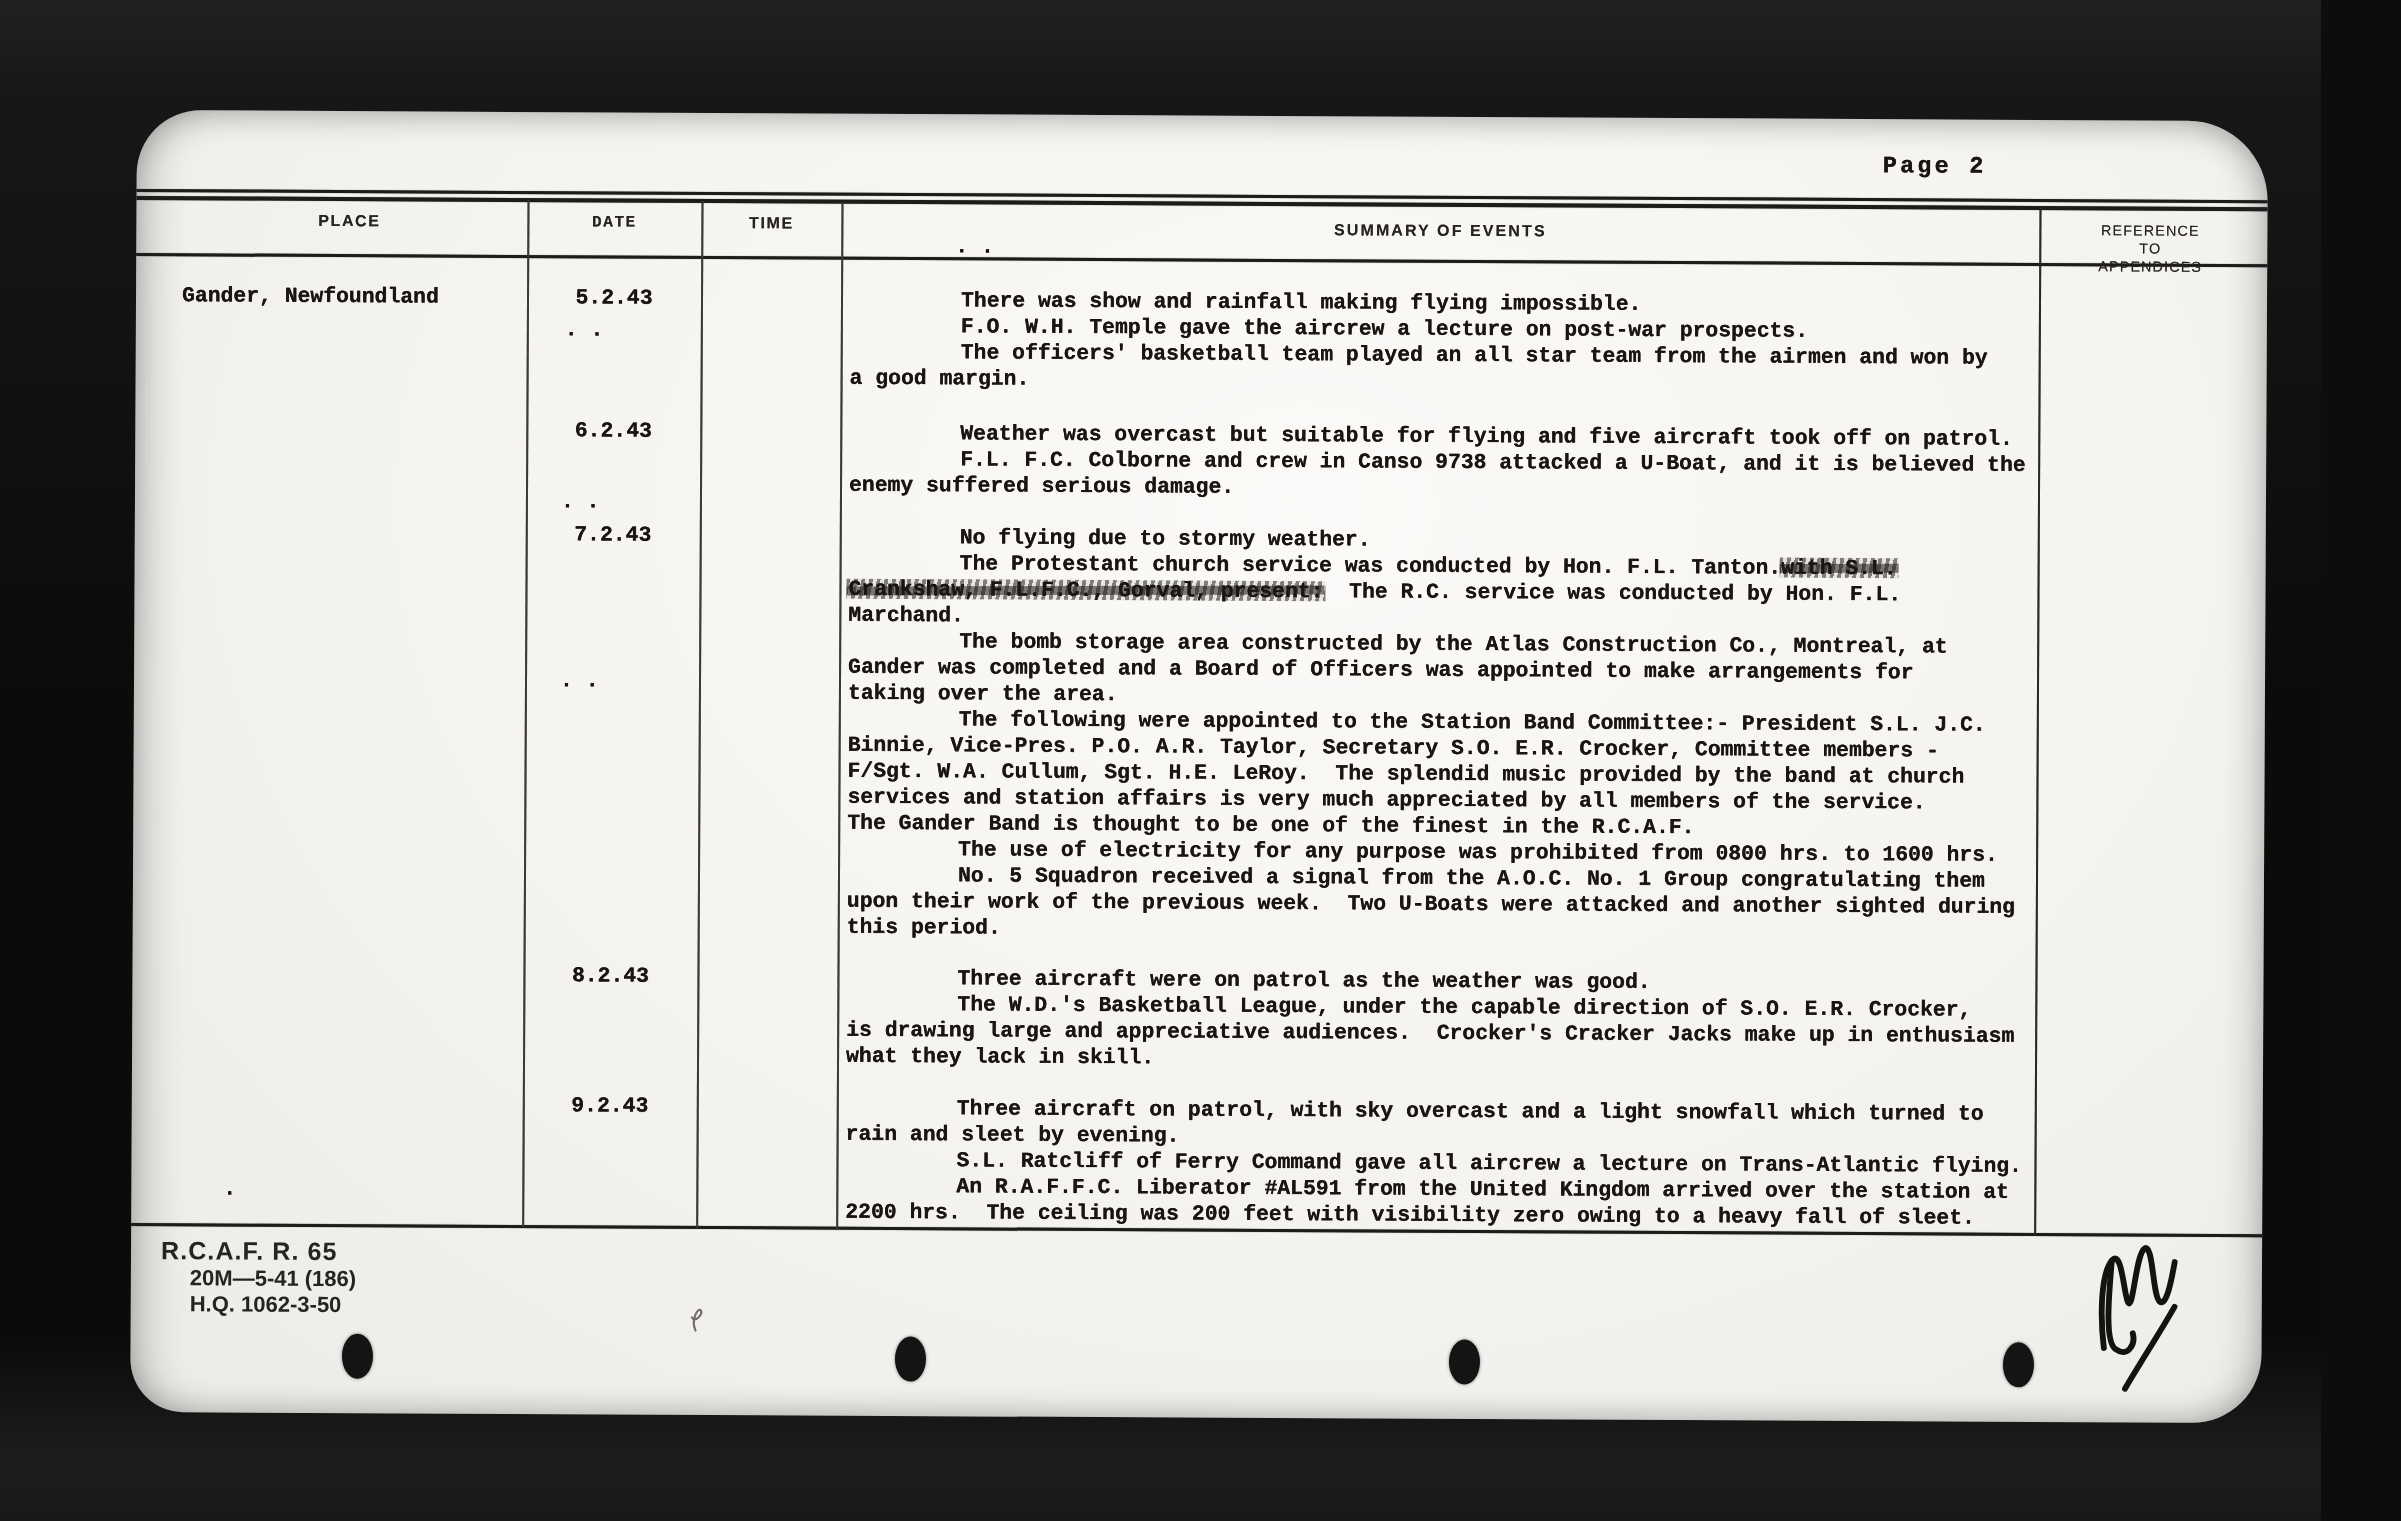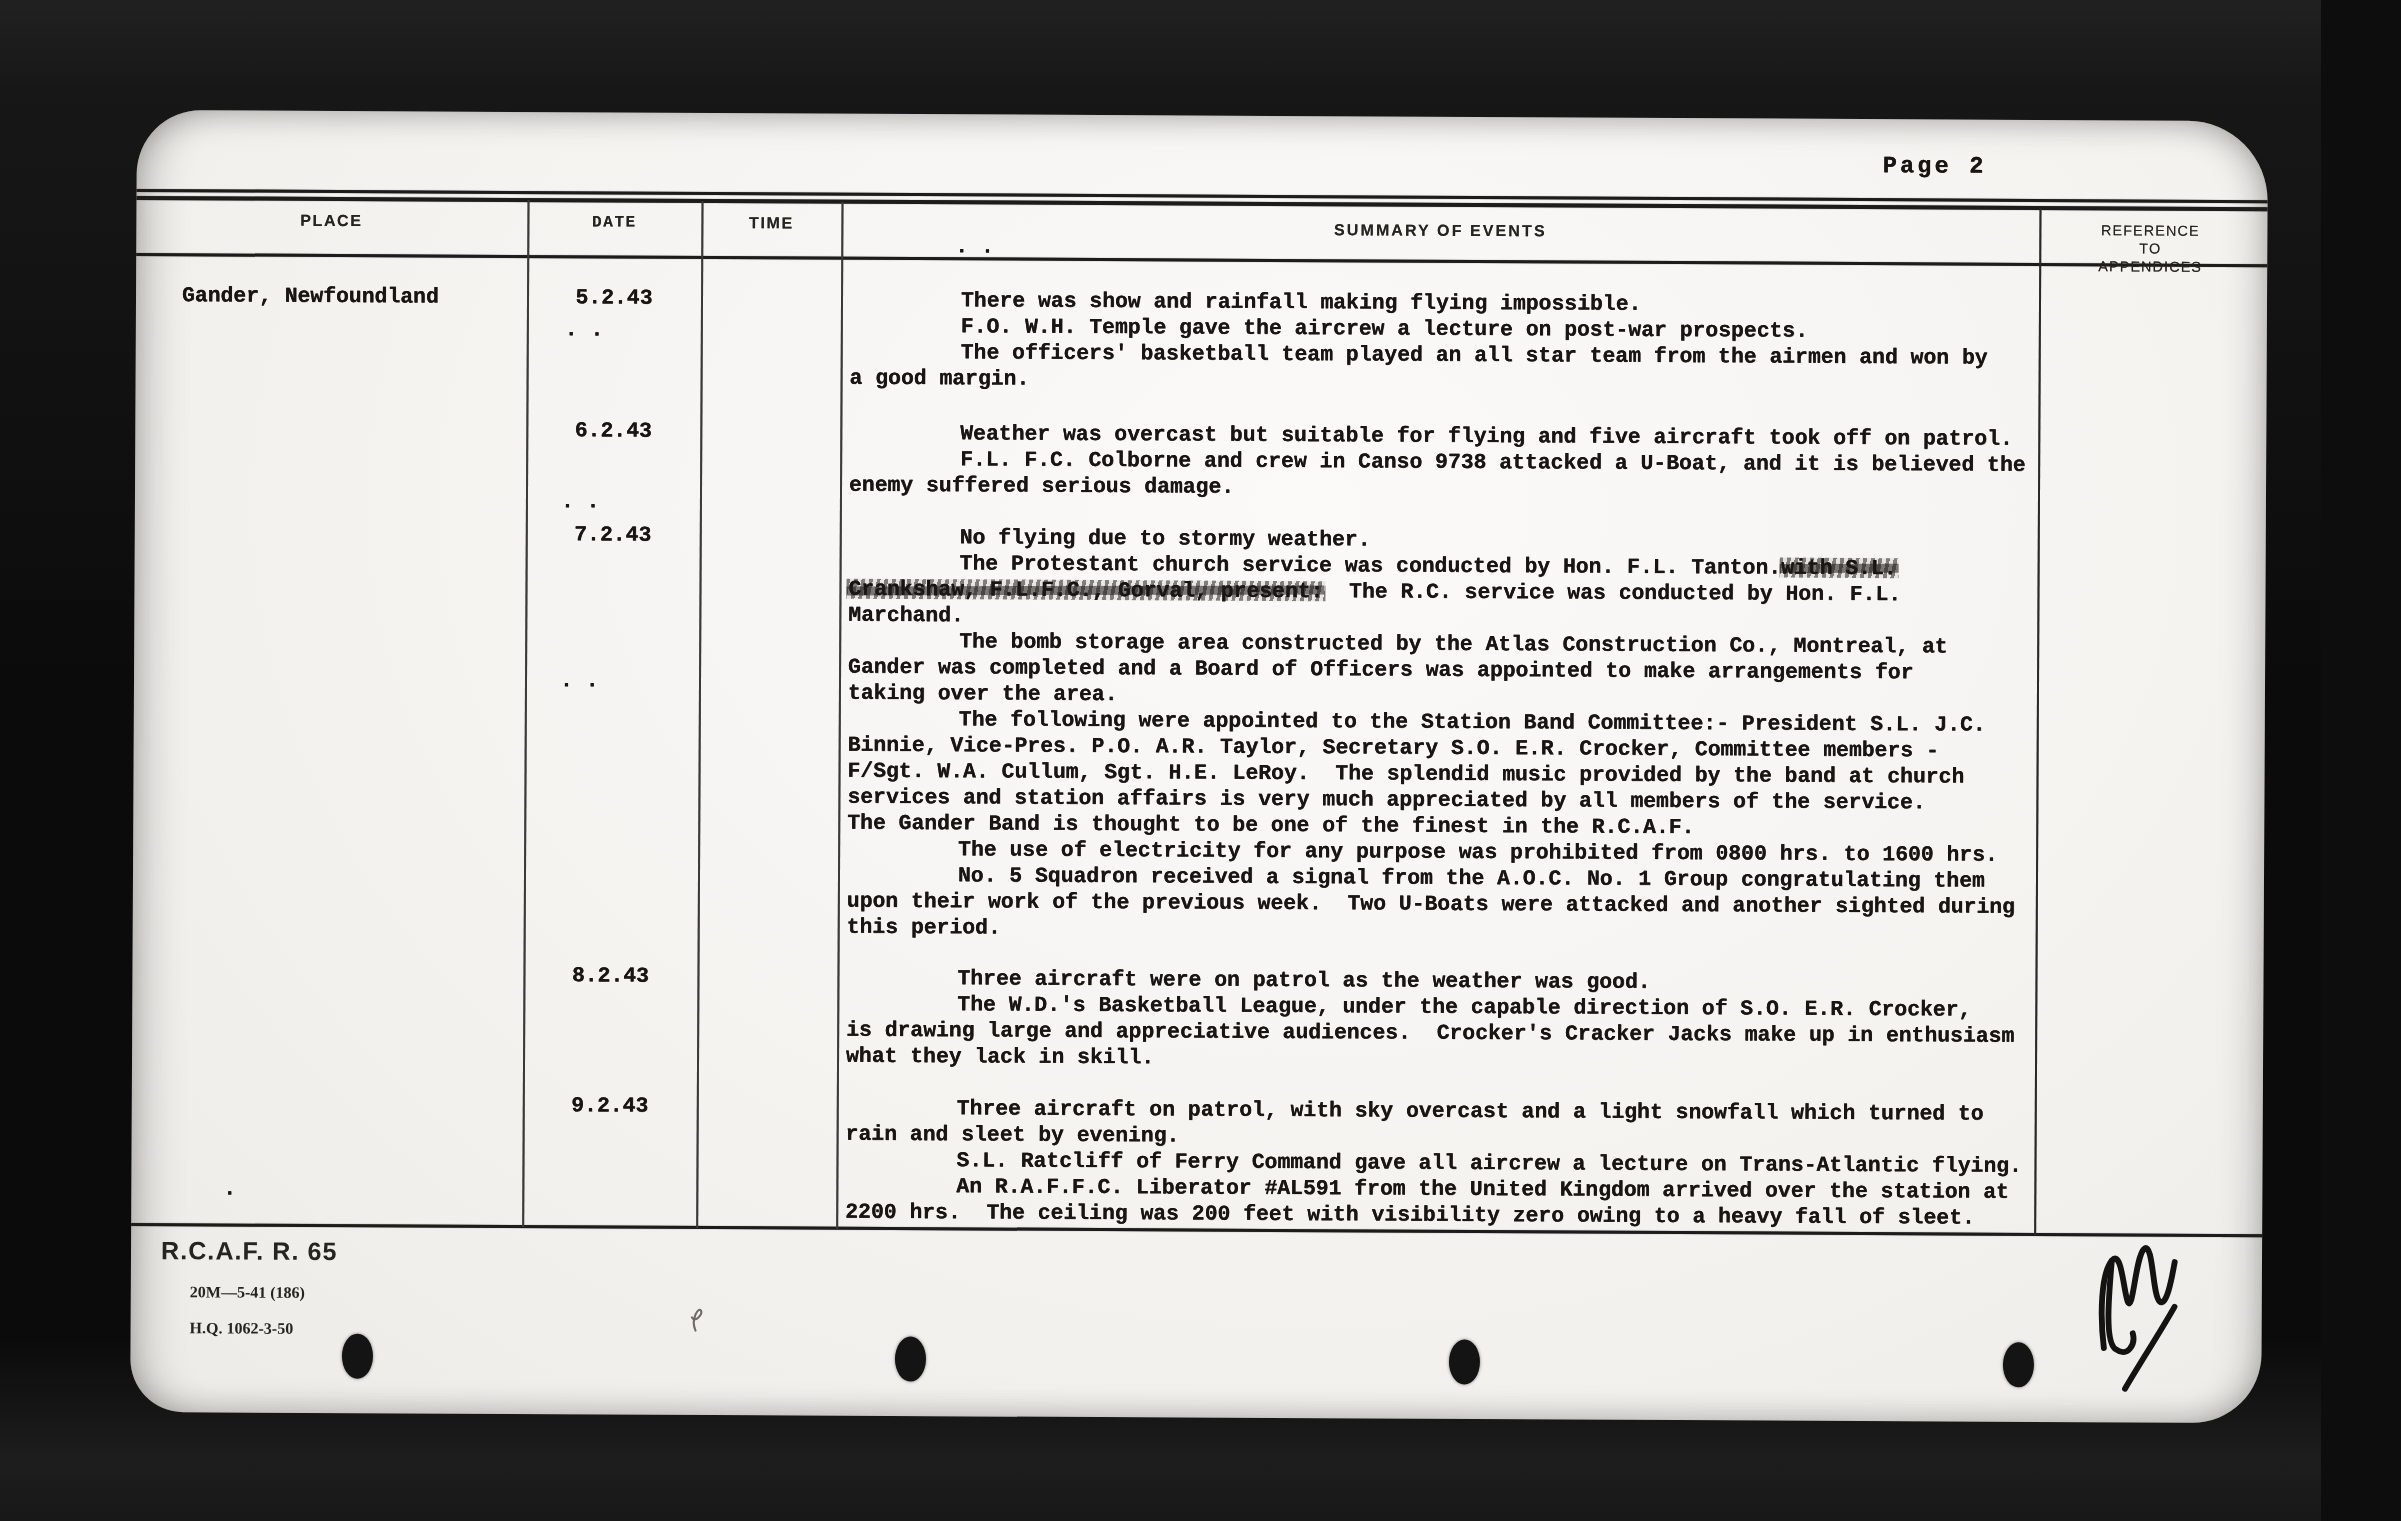--- a/index.html
+++ b/index.html
@@ -31,42 +31,42 @@
   .struck{position:relative;color:#141210;}
   .struck::before{content:"";position:absolute;inset:1.6px -1.6px;
       background:repeating-linear-gradient(100deg,rgba(28,24,20,.55) 0 3.7px,rgba(28,24,20,.08) 3.7px 7.5px);}
   .struck::after{content:"";position:absolute;left:-1.6px;right:-1.6px;top:8px;height:8.5px;
       background:rgba(30,26,22,.55);transform:skewY(-.4deg);}
   .hole{position:absolute;width:31px;height:45px;border-radius:50%;background:#141414;
       box-shadow:0 0 3.2px rgba(0,0,0,.5);transform:translate(-50%,-50%);}
   .mark{position:absolute;white-space:pre;}
   #footer-block{position:absolute;left:30px;top:1126px;color:#26241f;}
   #footer-block .f0{font-family:"Liberation Sans",sans-serif;font-weight:700;font-size:25px;letter-spacing:1.1px;}
-  #footer-block .fsmall{font-family:Liberation Serif, serif;font-weight:700;font-size:16px;margin-top:18px;padding-left:29px;}
+  #footer-block .fsmall{font-family:Liberation Sans, sans-serif;font-weight:700;font-size:22px;margin-top:0;padding-left:29px;}
   svg .ink{fill:none;stroke:#151311;stroke-width:11;stroke-linecap:round;stroke-linejoin:round;}
   svg .pencil{fill:none;stroke:#6f6c68;stroke-width:4;stroke-linecap:round;}
 </style>
 </head>
 <body>
 
 <div id="stage">
   <div id="sheet">
 
     <div id="page-label" class="tw">Page 2</div>
 
     <div class="hrule" style="left:0;top:79px;width:2131px;height:2.7px;"></div>
     <div class="hrule" style="left:0;top:86px;width:2131px;height:4.3px;"></div>
     <div class="hrule" style="left:0;top:143px;width:2131px;height:2.7px;"></div>
     <div class="hrule" style="left:0;top:1113px;width:2131px;height:3.2px;"></div>
     <div class="vrule" style="left:391px;top:88px;height:1027px;"></div>
     <div class="vrule" style="left:565px;top:88px;height:1027px;"></div>
     <div class="vrule" style="left:705px;top:88px;height:1027px;"></div>
     <div class="vrule" style="left:1903px;top:88px;height:1028px;background:#2b2927;width:2.1px;"></div>
 
-    <div class="formlabel" style="left:195px;top:101px;">PLACE</div>
+    <div class="formlabel" style="left:213px;top:101px;">PLACE</div>
     <div class="formlabel" style="left:478px;top:101px;font-family:Liberation Mono, monospace;">DATE</div>
     <div class="formlabel" style="left:635px;top:101px;">TIME</div>
     <div class="formlabel" style="left:1304px;top:105px;letter-spacing:2.1px;">SUMMARY OF EVENTS</div>
     <div id="ref-header">
       <div>REFERENCE</div>
       <div>TO</div>
       <div>APPENDICES</div>
     </div>
 
     <div style="position:absolute;inset:0;">

